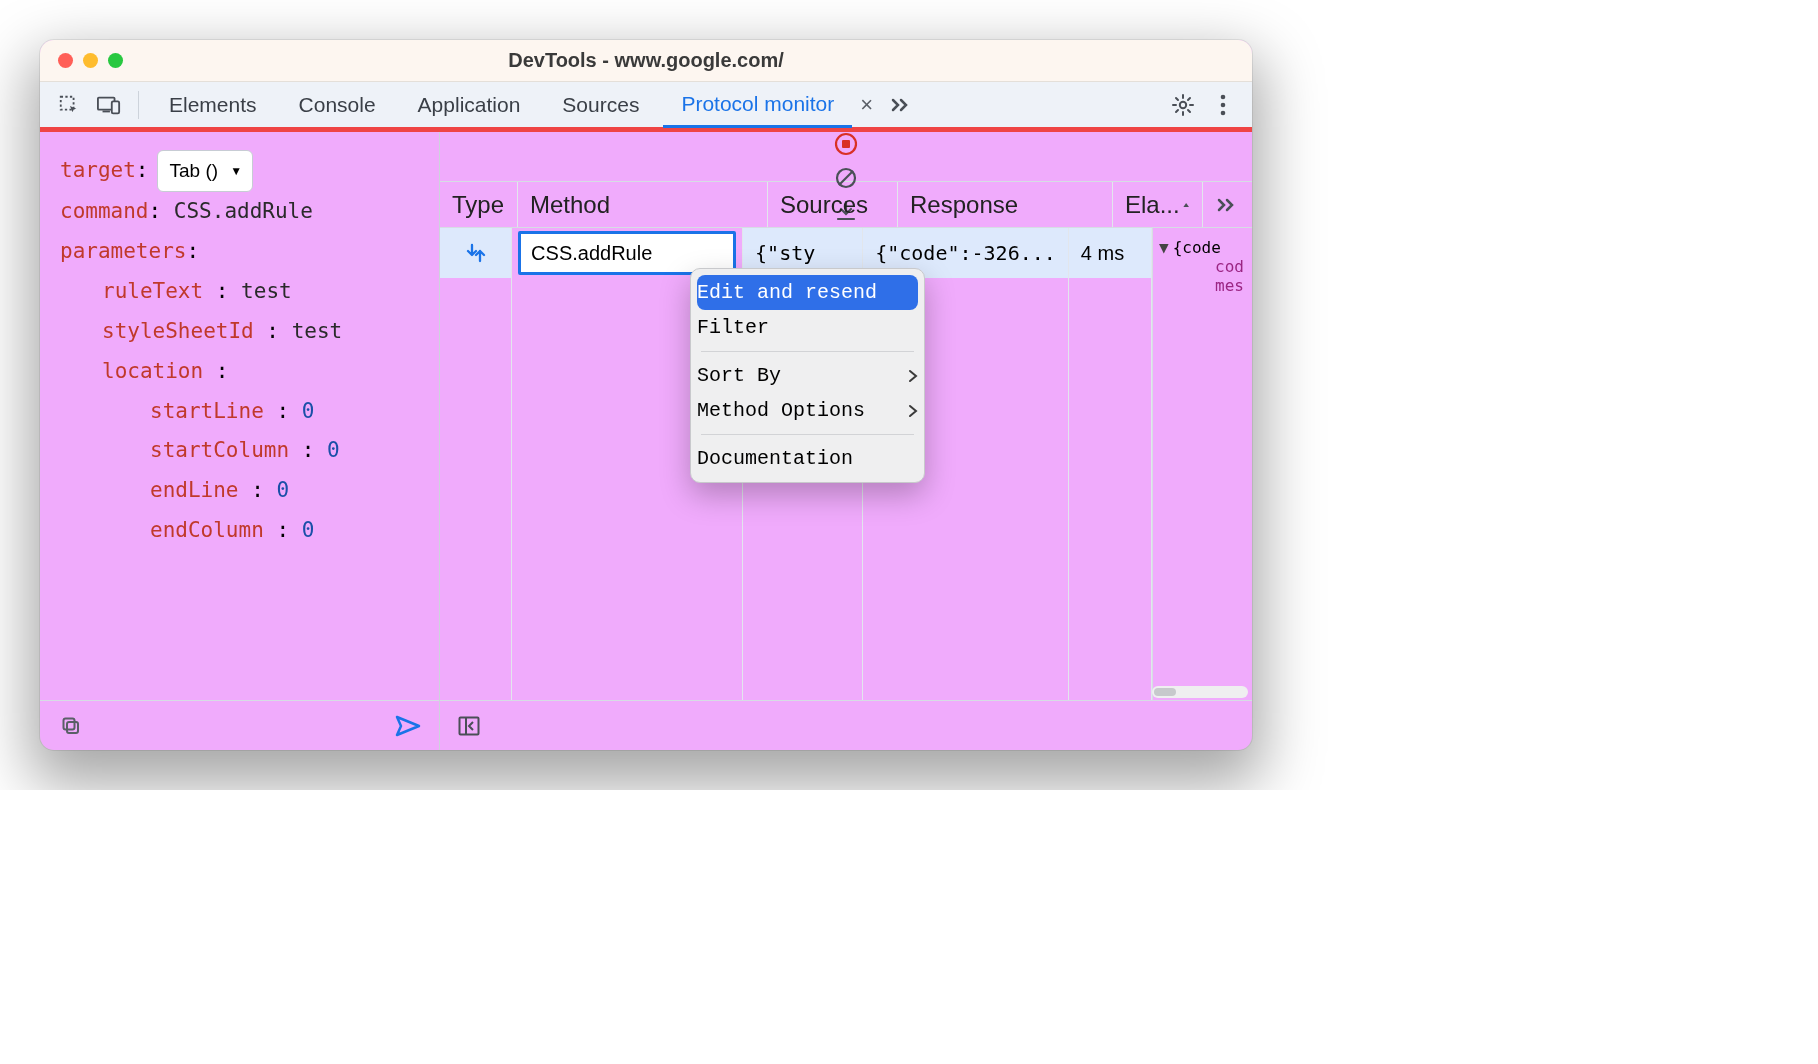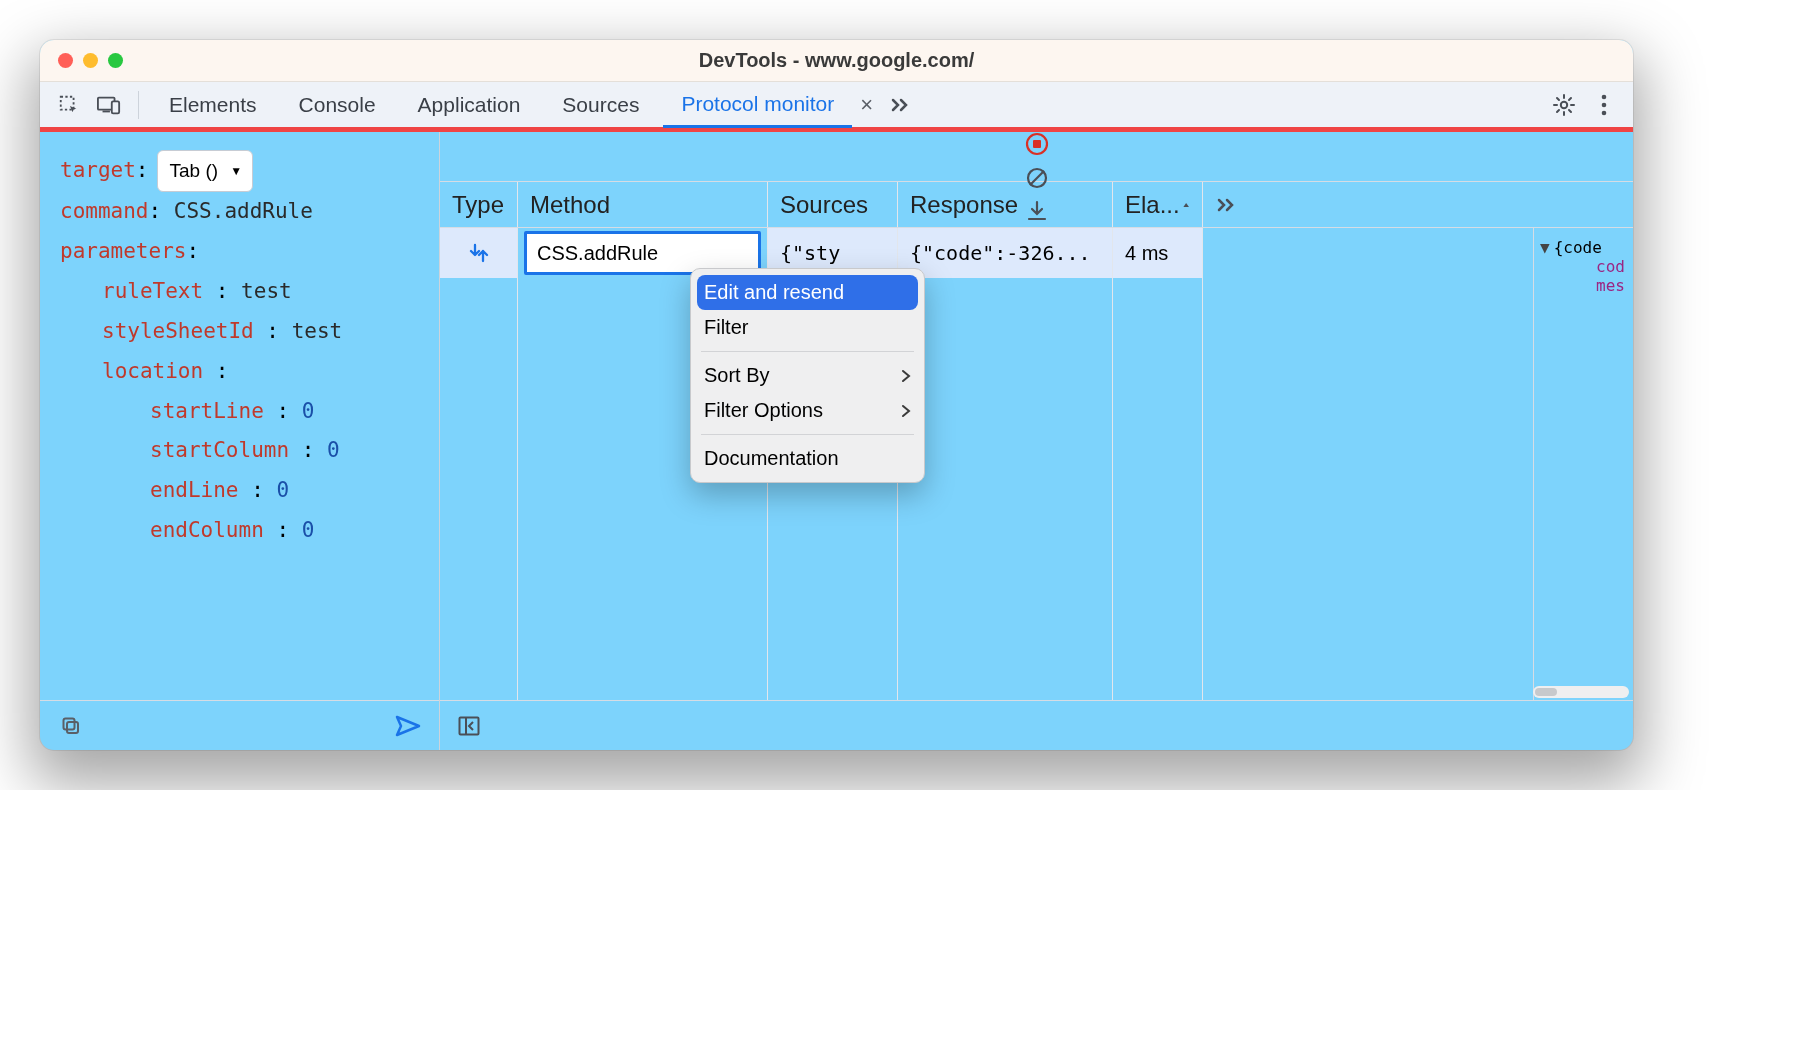--- a/index.html
+++ b/index.html
@@ -3,28 +3,28 @@
 <meta charset="utf-8">
 <style>
 * { box-sizing: border-box; margin: 0; padding: 0; }
 body {
   font-family: -apple-system, "Helvetica Neue", Arial, sans-serif;
   background: #fff;
   padding: 40px;
   font-size: 20px;
 }
 .window {
-  width: 1593px;
+  width: 1212px;
   height: 710px;
   border-radius: 14px;
   box-shadow: 0 25px 60px 10px rgba(0,0,0,0.35), 0 0 0 1px rgba(0,0,0,0.08);
   overflow: hidden;
   display: flex;
   flex-direction: column;
-  background: #7dd3fc;
+  background: #f0abfc;
 }
 .titlebar {
   height: 42px;
   background: #fdf6f0;
   display: flex;
   align-items: center;
   position: relative;
   border-bottom: 1px solid #e4dfd9;
 }
 .traffic { display: flex; gap: 10px; padding-left: 18px; }
@@ -168,24 +168,25 @@
   width: 235px;
   background: #efeff0;
   border: 1px solid #c8c9cc;
   border-radius: 10px;
   box-shadow: 0 12px 30px rgba(0,0,0,0.25);
   padding: 6px;
   font-size: 20px;
   z-index: 10;
 }
 .cm-item {
-  padding: 6px 7px;
+  padding: 6px 0;
   border-radius: 8px;
   display: flex; align-items: center; justify-content: space-between;
   cursor: pointer;
+  font-family: Liberation Mono, monospace;
 }
 .cm-item.sel { background: #2f6fe8; color: #fff; }
 .cm-sep { height: 1px; background: #d2d3d6; margin: 6px 4px; }
 .right-footer {
   height: 50px;
   border-top: 1px solid #d6dce4;
   display: flex; align-items: center; padding: 0 12px;
 }
 .hscroll-track {
   position: absolute;
@@ -376,21 +377,21 @@
           <div class="cm-item sel">Edit and resend</div>
           <div class="cm-item">Filter</div>
           <div class="cm-sep"></div>
           <div class="cm-item">
             <span>Sort By</span>
             <svg width="10" height="14" viewBox="0 0 10 14">
                 <path d="M2 2 l6 5 -6 5" fill="none" stroke="#3a3a3a" stroke-width="2" stroke-linecap="round"></path>
               </svg>
           </div>
           <div class="cm-item">
-            <span>Filter Options</span>
+            <span>Method Options</span>
             <svg width="10" height="14" viewBox="0 0 10 14">
                 <path d="M2 2 l6 5 -6 5" fill="none" stroke="#3a3a3a" stroke-width="2" stroke-linecap="round"></path>
               </svg>
           </div>
           <div class="cm-sep"></div>
           <div class="cm-item">Documentation</div>
         </div>
       </div>
 
       <div class="right-footer">

